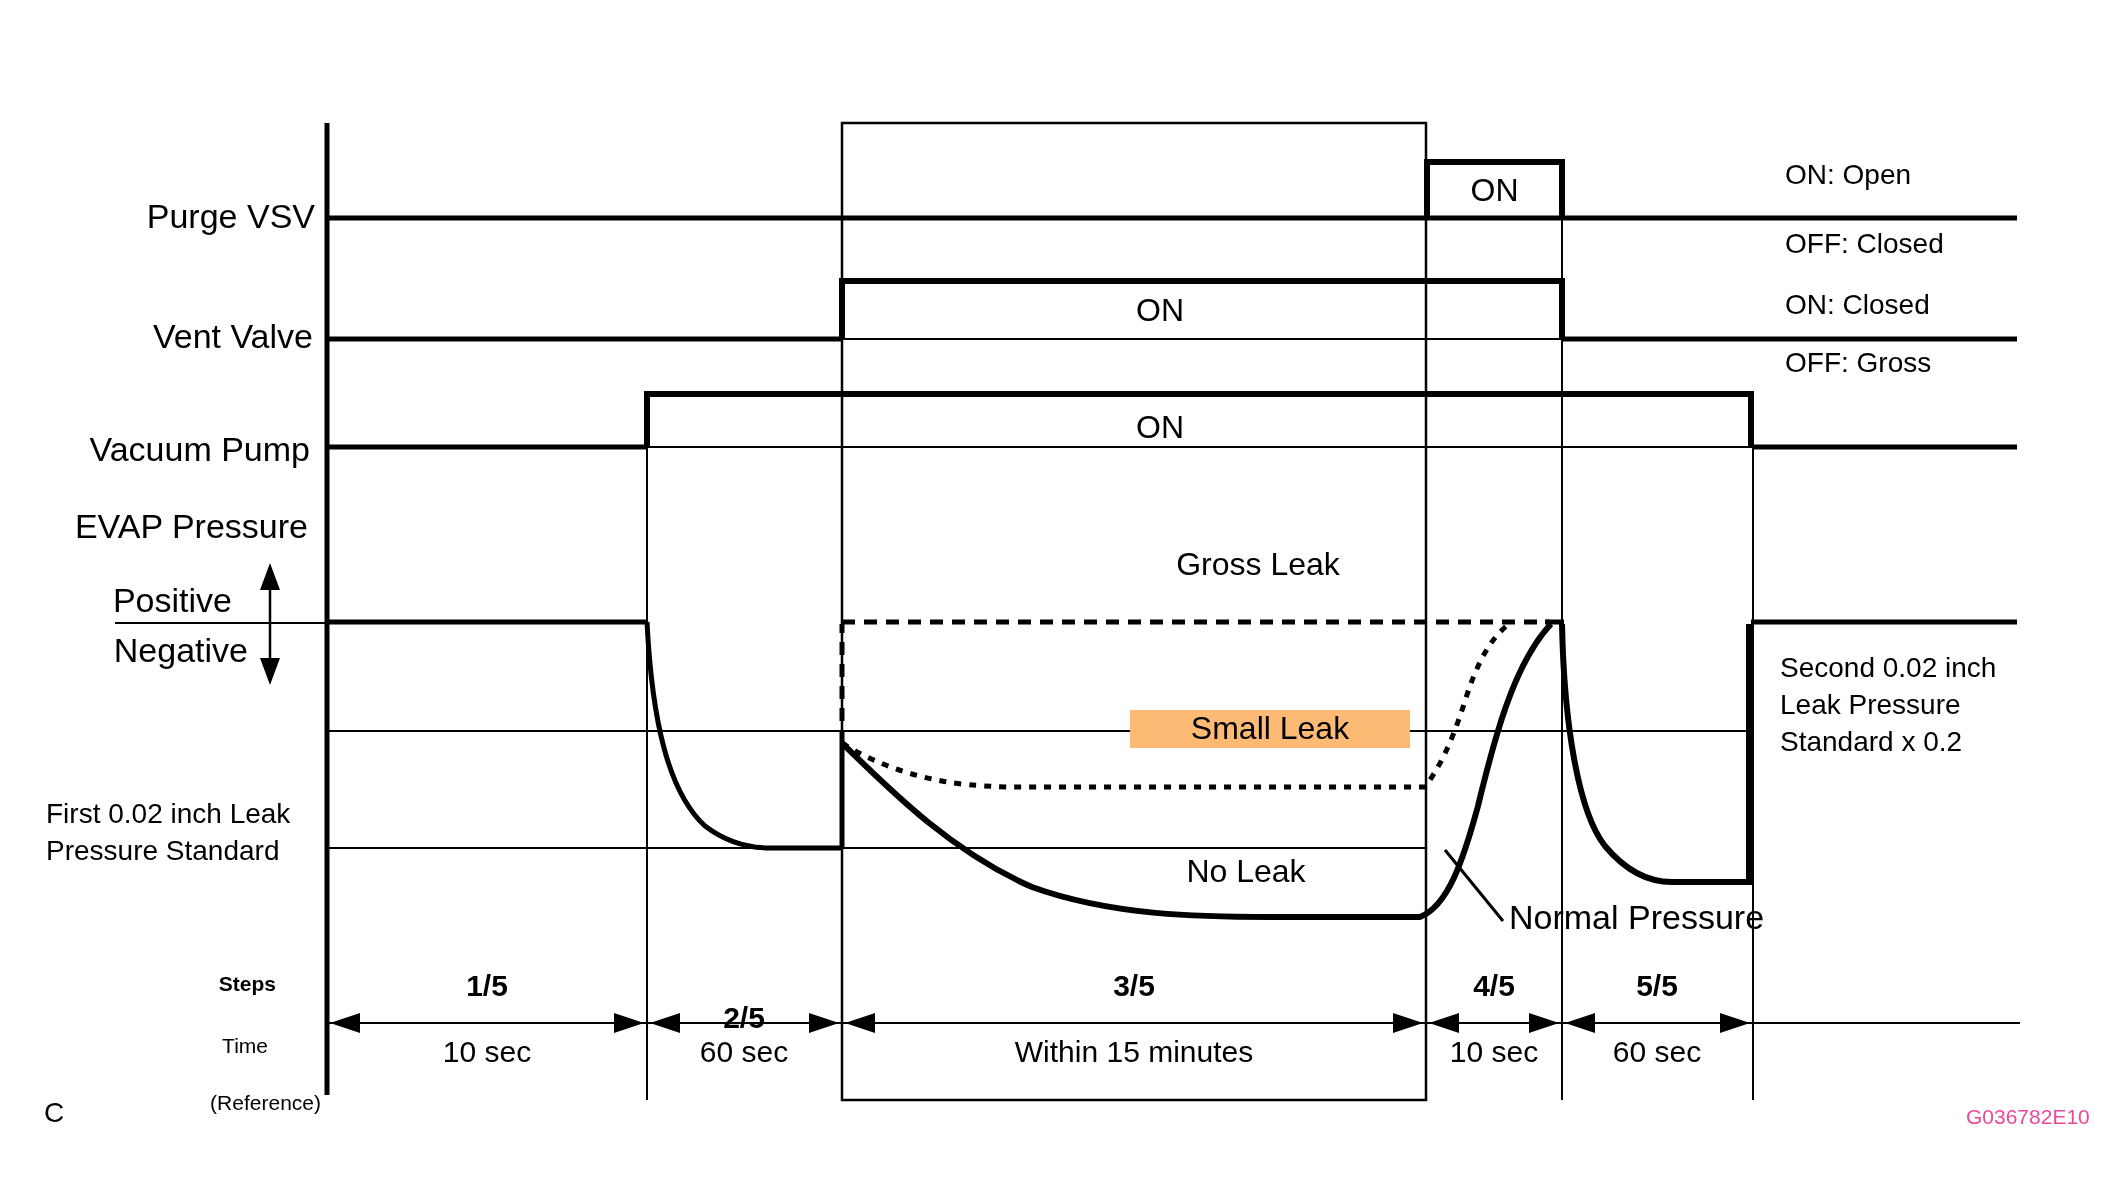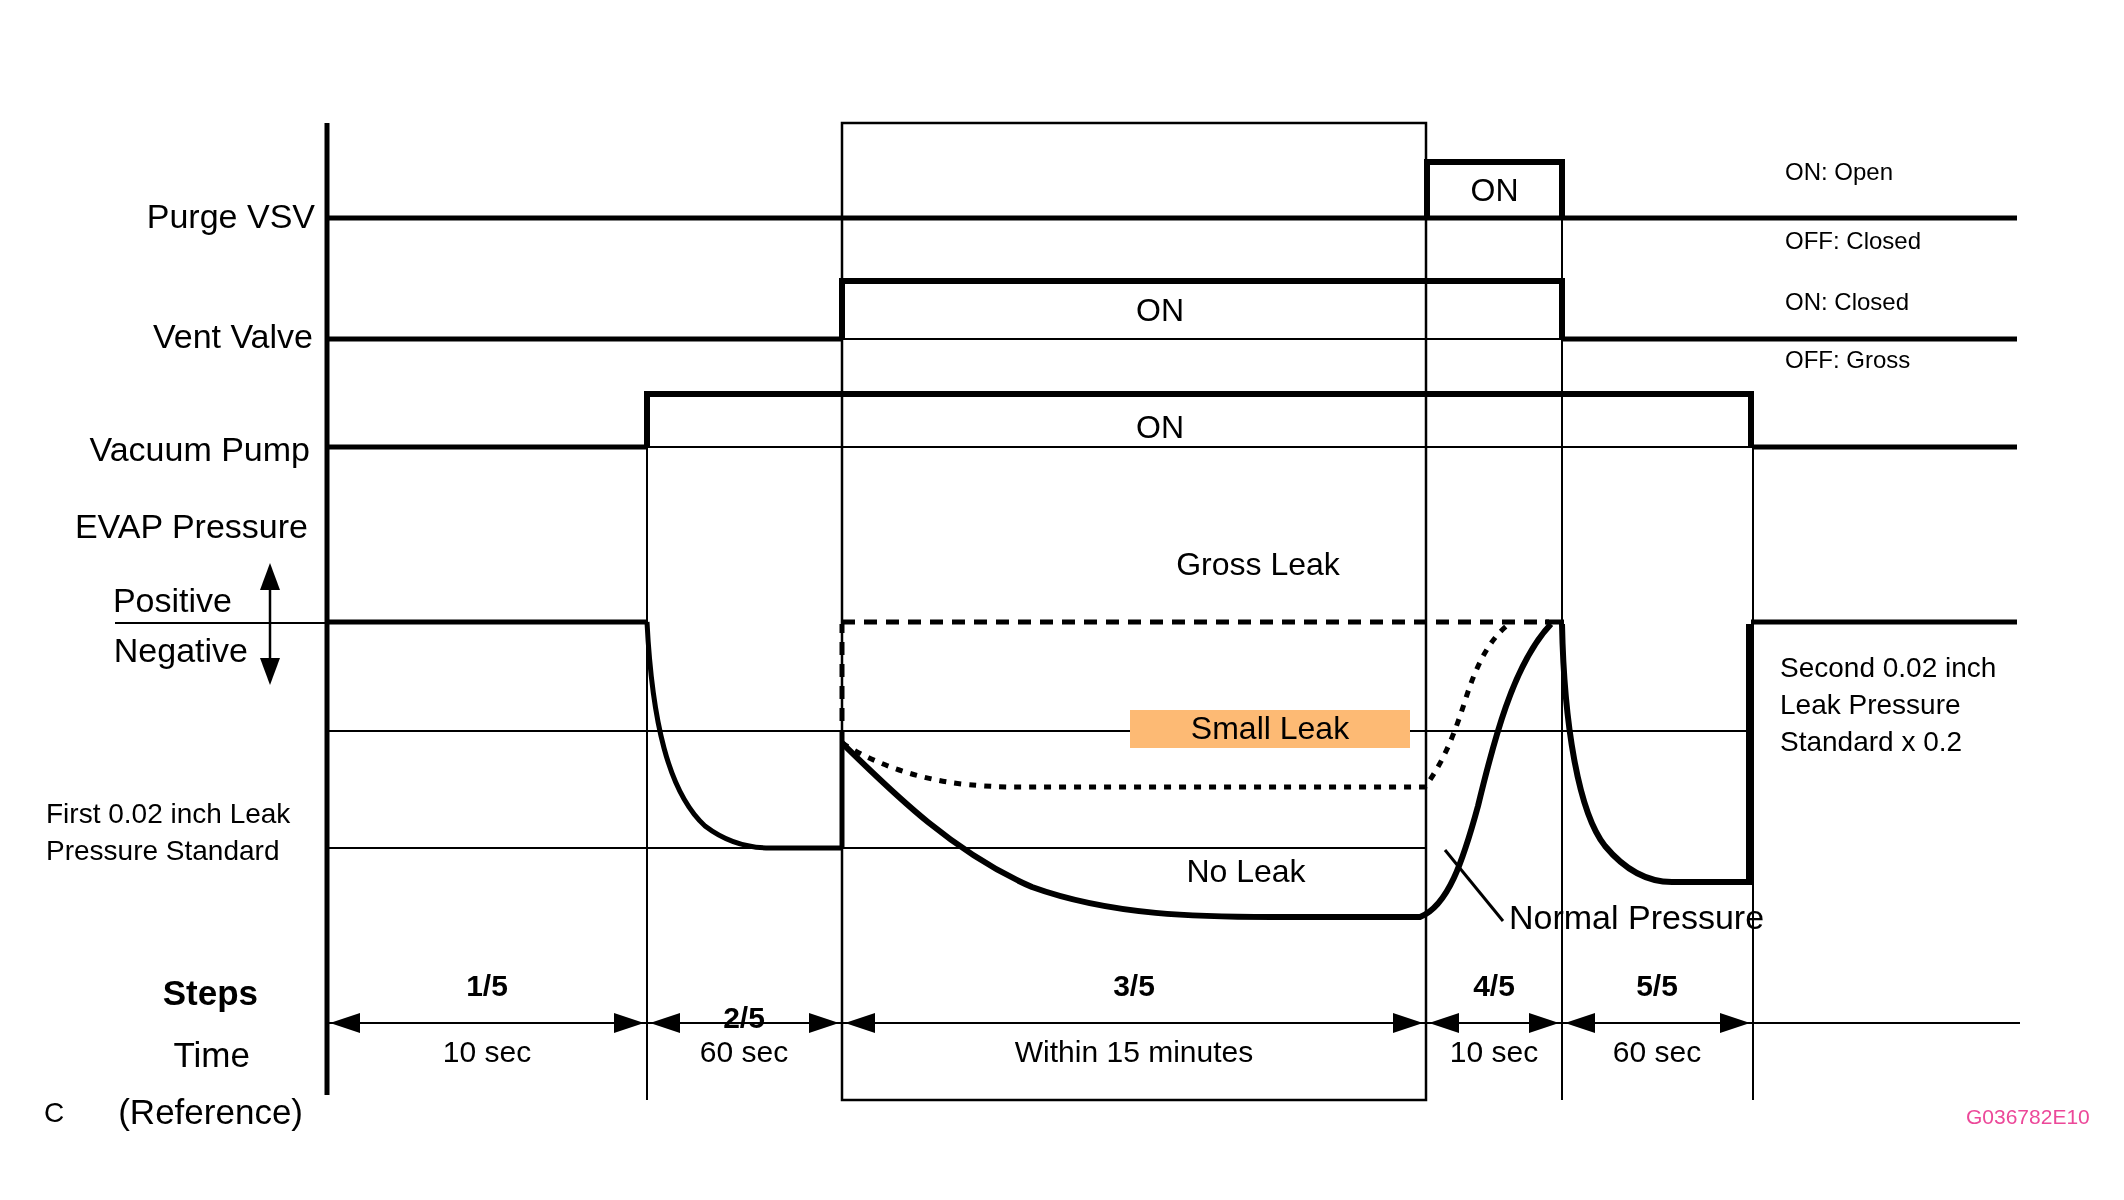--- a/index.html
+++ b/index.html
@@ -7,25 +7,25 @@
     position:relative;width:2124px;height:1200px;background:#ffffff;
     font-family:"Liberation Sans","DejaVu Sans",sans-serif;color:#000;overflow:hidden;
   }
   #diagram-svg{position:absolute;left:0;top:0;}
   .lbl{position:absolute;white-space:nowrap;line-height:1.18;}
   .r{text-align:right;}
   .c{text-align:center;}
   .b{font-weight:bold;}
   .bg{background:#fdba74;padding:0 8px;}
   .f34{font-size:34px;}
-  .f33{font-size:24px;}
+  .f33{font-size:28px;}
   .f32{font-size:32px;}
   .f30{font-size:30px;}
   .f28{font-size:28px;}
-  .f27{font-size:35px;}
+  .f27{font-size:21px;padding-left:18px;}
   .title{font-size:40px;font-weight:bold;}
   .code{font-size:21px;color:#ec4899;}
   .std{line-height:1.32;}
 </style>
 </head>
 <body>
 
 <div id="stage">
 
   <svg id="diagram-svg" width="2124" height="1200" viewBox="0 0 2124 1200">

